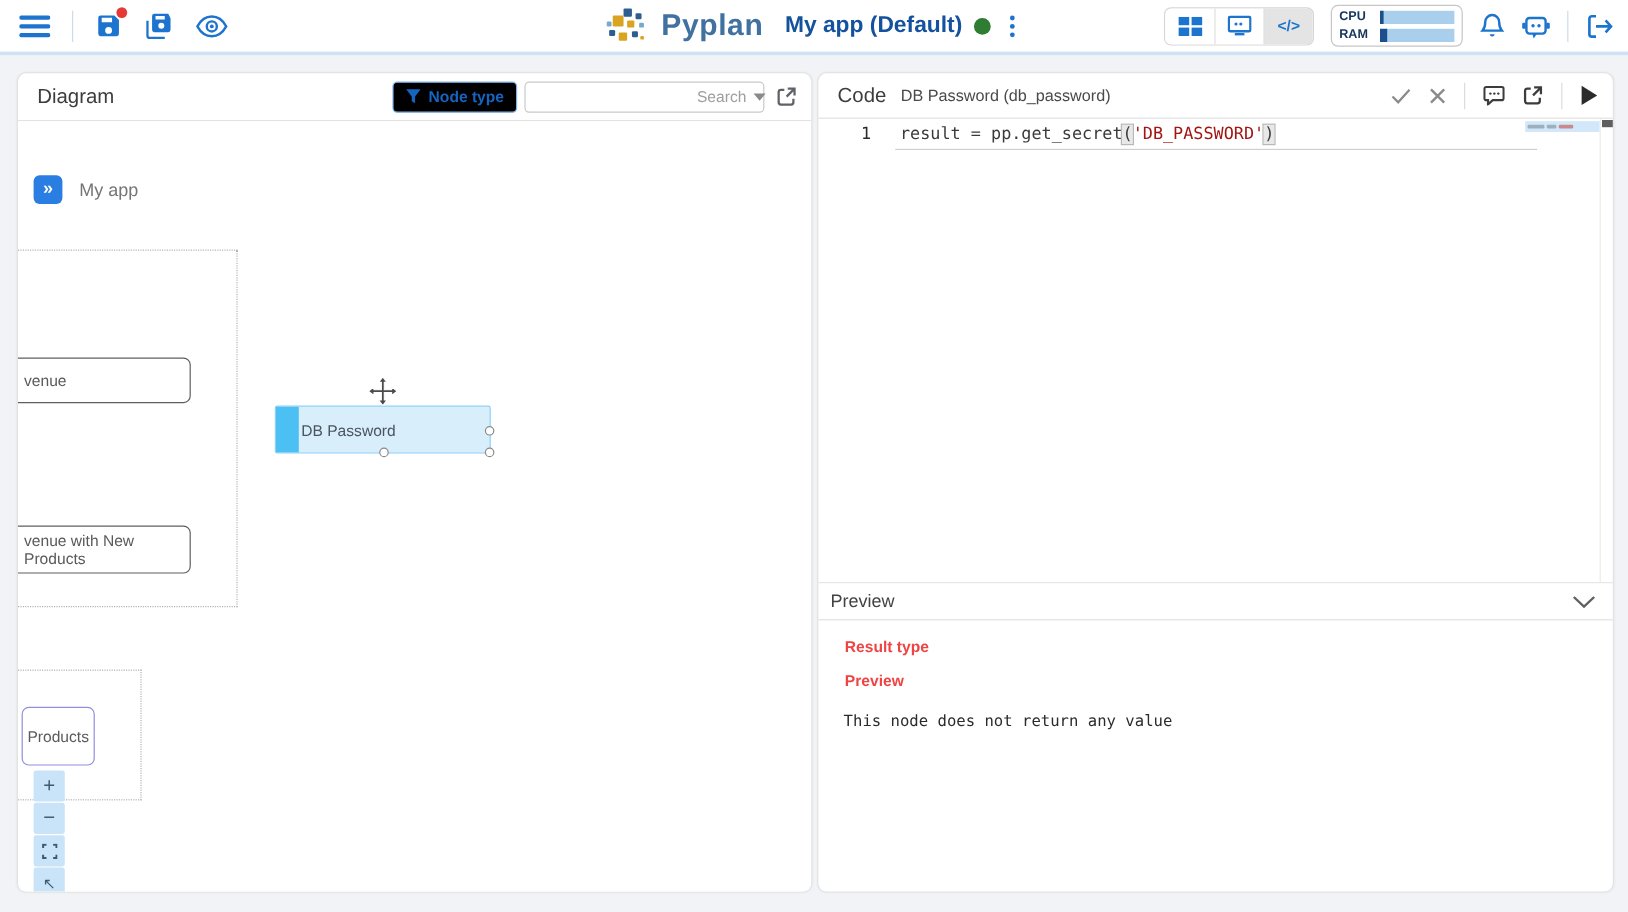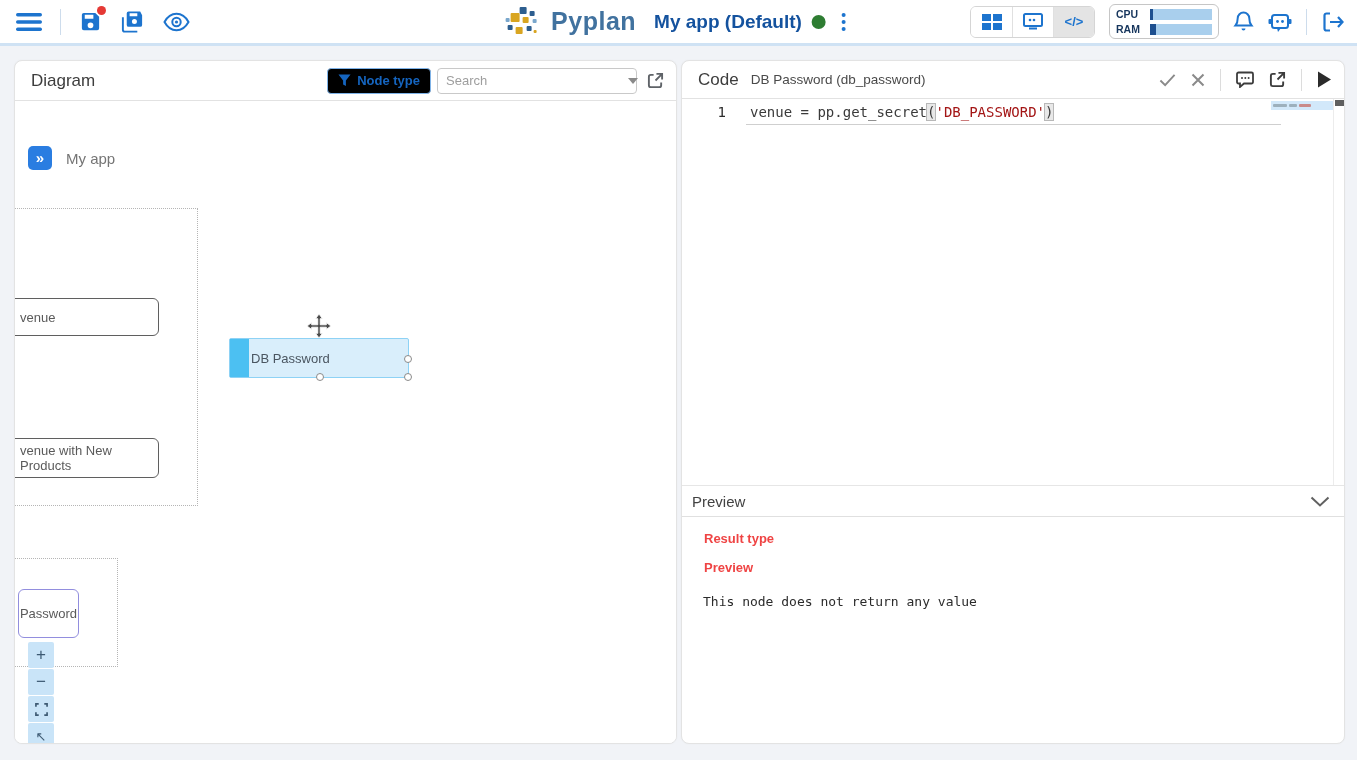--- a/index.html
+++ b/index.html
@@ -37,21 +37,21 @@
   #diagram-panel { left:14px; top:60px; width:663px; height:684px; }
   #code-panel   { left:681px; top:60px; width:664px; height:684px; }
 
   .panel-header { height:40px; display:flex; align-items:center; padding:0 12px 0 16px; border-bottom:1px solid #e2e2e2; }
   .panel-title { font-size:17px; color:#3d3d3d; }
   .hdr-spacer { flex:1; }
 
   
   .nodetype-btn { display:flex; align-items:center; gap:6px; border:1px solid #7fb3e8; background:#000000; color:#1565c0; font-weight:bold; font-size:13px; border-radius:4px; height:26px; padding:0 10px; cursor:pointer; }
   .search-box { display:flex; align-items:center; border:1px solid #c9c9c9; border-radius:4px; height:26px; width:200px; margin-left:6px; padding:0 8px; }
-  .search-box input { border:none; outline:none; flex:1; font-size:13px; color:#444; background:transparent; font-family:"Liberation Sans",sans-serif; }
+  .search-box input { border:none; outline:none; flex:1; font-size:13px; color:#444; background:transparent; font-family:"Liberation Sans",sans-serif;text-align:right; }
   .search-box input::placeholder { color:#9e9e9e; }
   .caret-down { width:0; height:0; border-left:5px solid transparent; border-right:5px solid transparent; border-top:6px solid #8a8a8a; margin-left:6px; }
   .ext-icon { margin-left:10px; }
 
   
   .diagram-body { position:relative; width:100%; height:643px; overflow:hidden; background:#fff; }
   .crumb { position:absolute; left:13px; top:45px; display:flex; align-items:center; gap:14px; }
   .crumb-btn { width:24px; height:24px; background:#2a7de1; border-radius:5px; color:#fff; display:flex; align-items:center; justify-content:center; font-size:15px; font-weight:bold; cursor:pointer; padding-bottom:2px; }
   .crumb-label { font-size:15px; color:#757575; }
   .dashed-box { position:absolute; border:1px dotted #b5b5b5; }
@@ -256,21 +256,21 @@
       <svg width="26" height="26" viewBox="0 0 24 24">
           <path fill="#4a4a4a" stroke="#fff" stroke-width="0.8" d="M12 1l3.2 4.2h-2.1v5.7h5.7V8.8L23 12l-4.2 3.2v-2.1h-5.7v5.7h2.1L12 23l-3.2-4.2h2.1v-5.7H5.2v2.1L1 12l4.2-3.2v2.1h5.7V5.2H8.8z"></path>
         </svg>
     </span>
 
     <div class="dnode" style="left:-62px;top:337px;width:206px;height:40px;padding-left:66px;">
       <span>venue with New Products</span>
     </div>
 
     <div class="dnode" style="left:3px;top:488px;width:61px;height:49px;border:1.5px solid #928ede;justify-content:center;">
-      <span>Password</span>
+      <span>Products</span>
     </div>
 
     <div class="zoomcol">
       <button class="zbtn">+</button>
       <button class="zbtn">−</button>
       <button class="zbtn">
         <svg width="13" height="13" viewBox="0 0 14 14">
             <path fill="none" stroke="#3d5a73" stroke-width="1.8" d="M1 4V1h3M10 1h3v3M13 10v3h-3M4 13H1v-3"></path>
           </svg>
       </button>
@@ -315,21 +315,21 @@
         <svg width="15" height="17" viewBox="0 0 15 17">
             <path fill="#2b2b2b" d="M1 0.5l13 8-13 8z"></path>
           </svg>
       </span>
     </div>
   </div>
 
   <div class="editor">
     <div class="cur-line"></div>
     <span class="gutter-num">1</span>
-    <span class="code-line"><span>venue = pp.get_secret</span><span class="tok-brk">(</span><span class="tok-str">'DB_PASSWORD'</span><span class="tok-brk">)</span></span>
+    <span class="code-line"><span>result = pp.get_secret</span><span class="tok-brk">(</span><span class="tok-str">'DB_PASSWORD'</span><span class="tok-brk">)</span></span>
     <div class="minimap">
       <i style="width:14px;background:#9db0bd"></i>
         <i style="width:8px;background:#9db0bd"></i>
         <i style="width:12px;background:#c98a8a"></i>
     </div>
     <div class="mm-sep"></div>
     <div class="scroll-handle"></div>
   </div>
 
   <div class="preview-sec">

